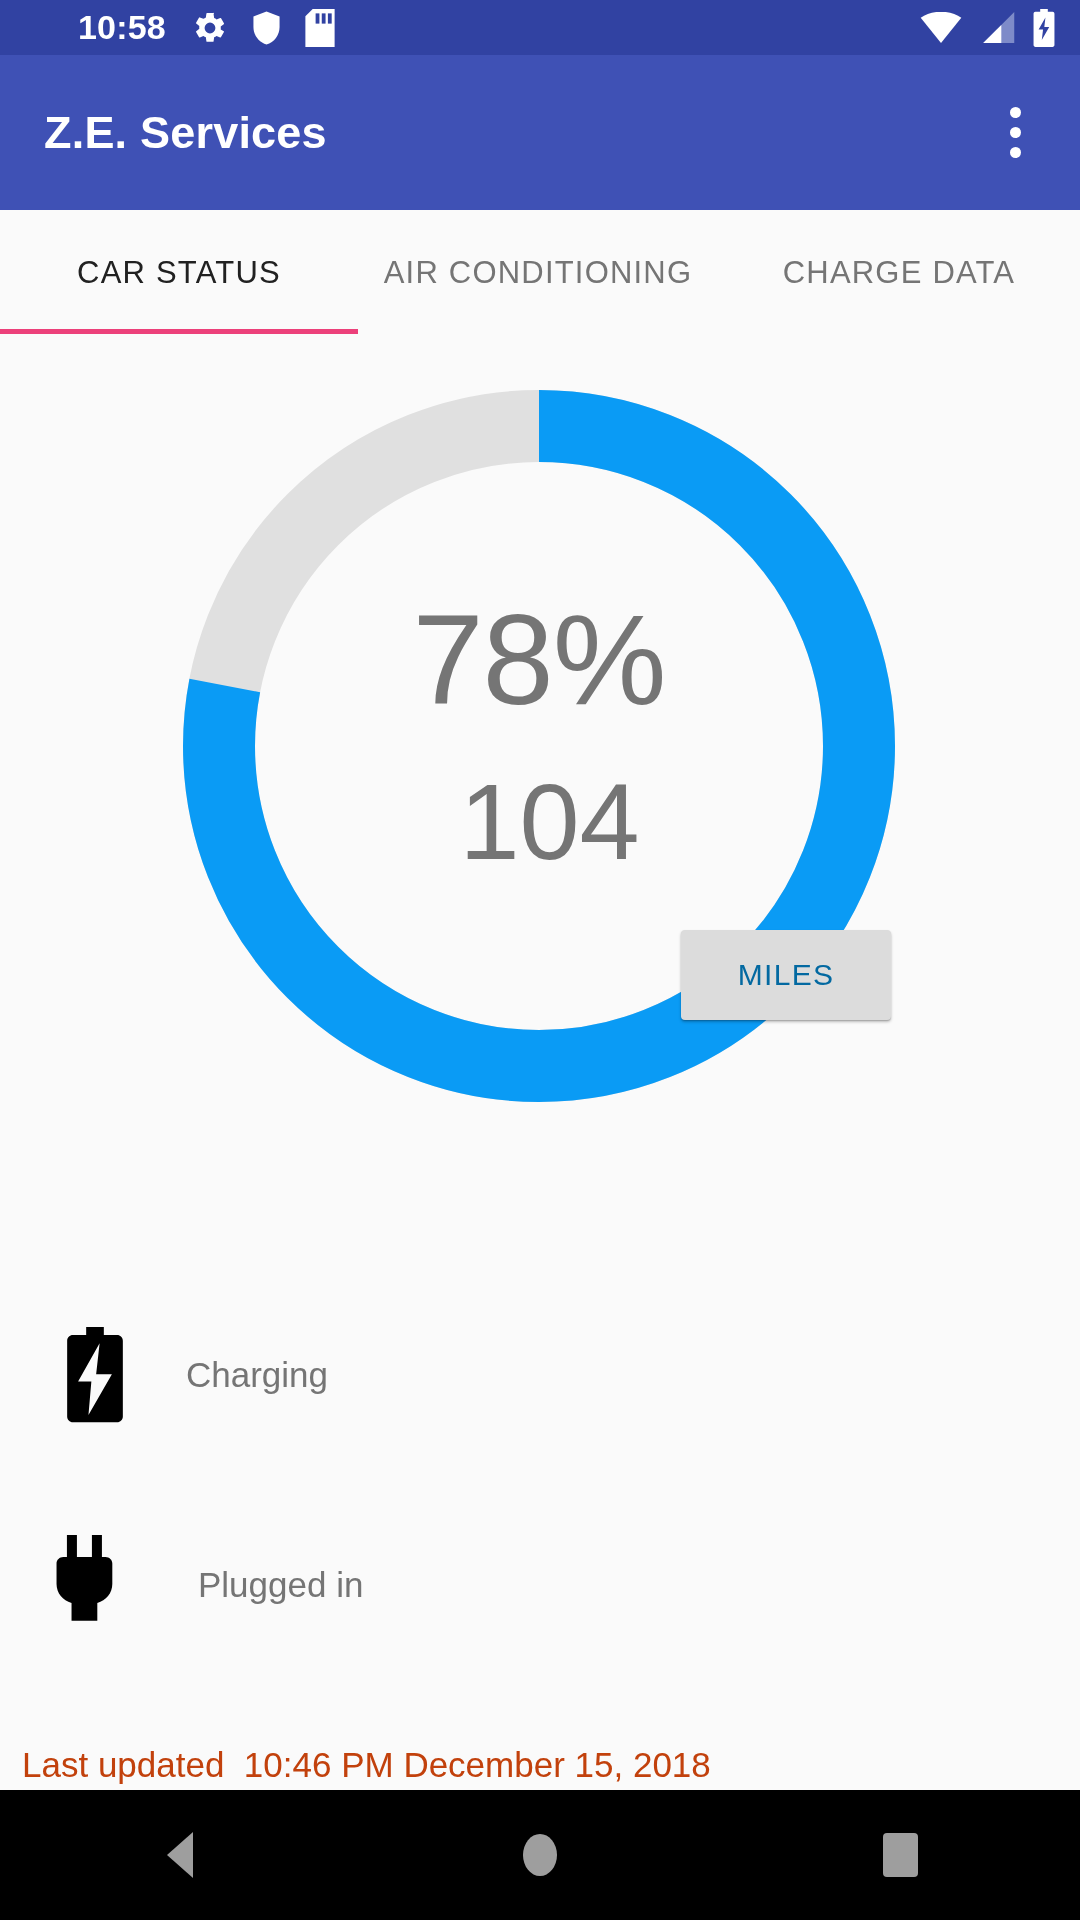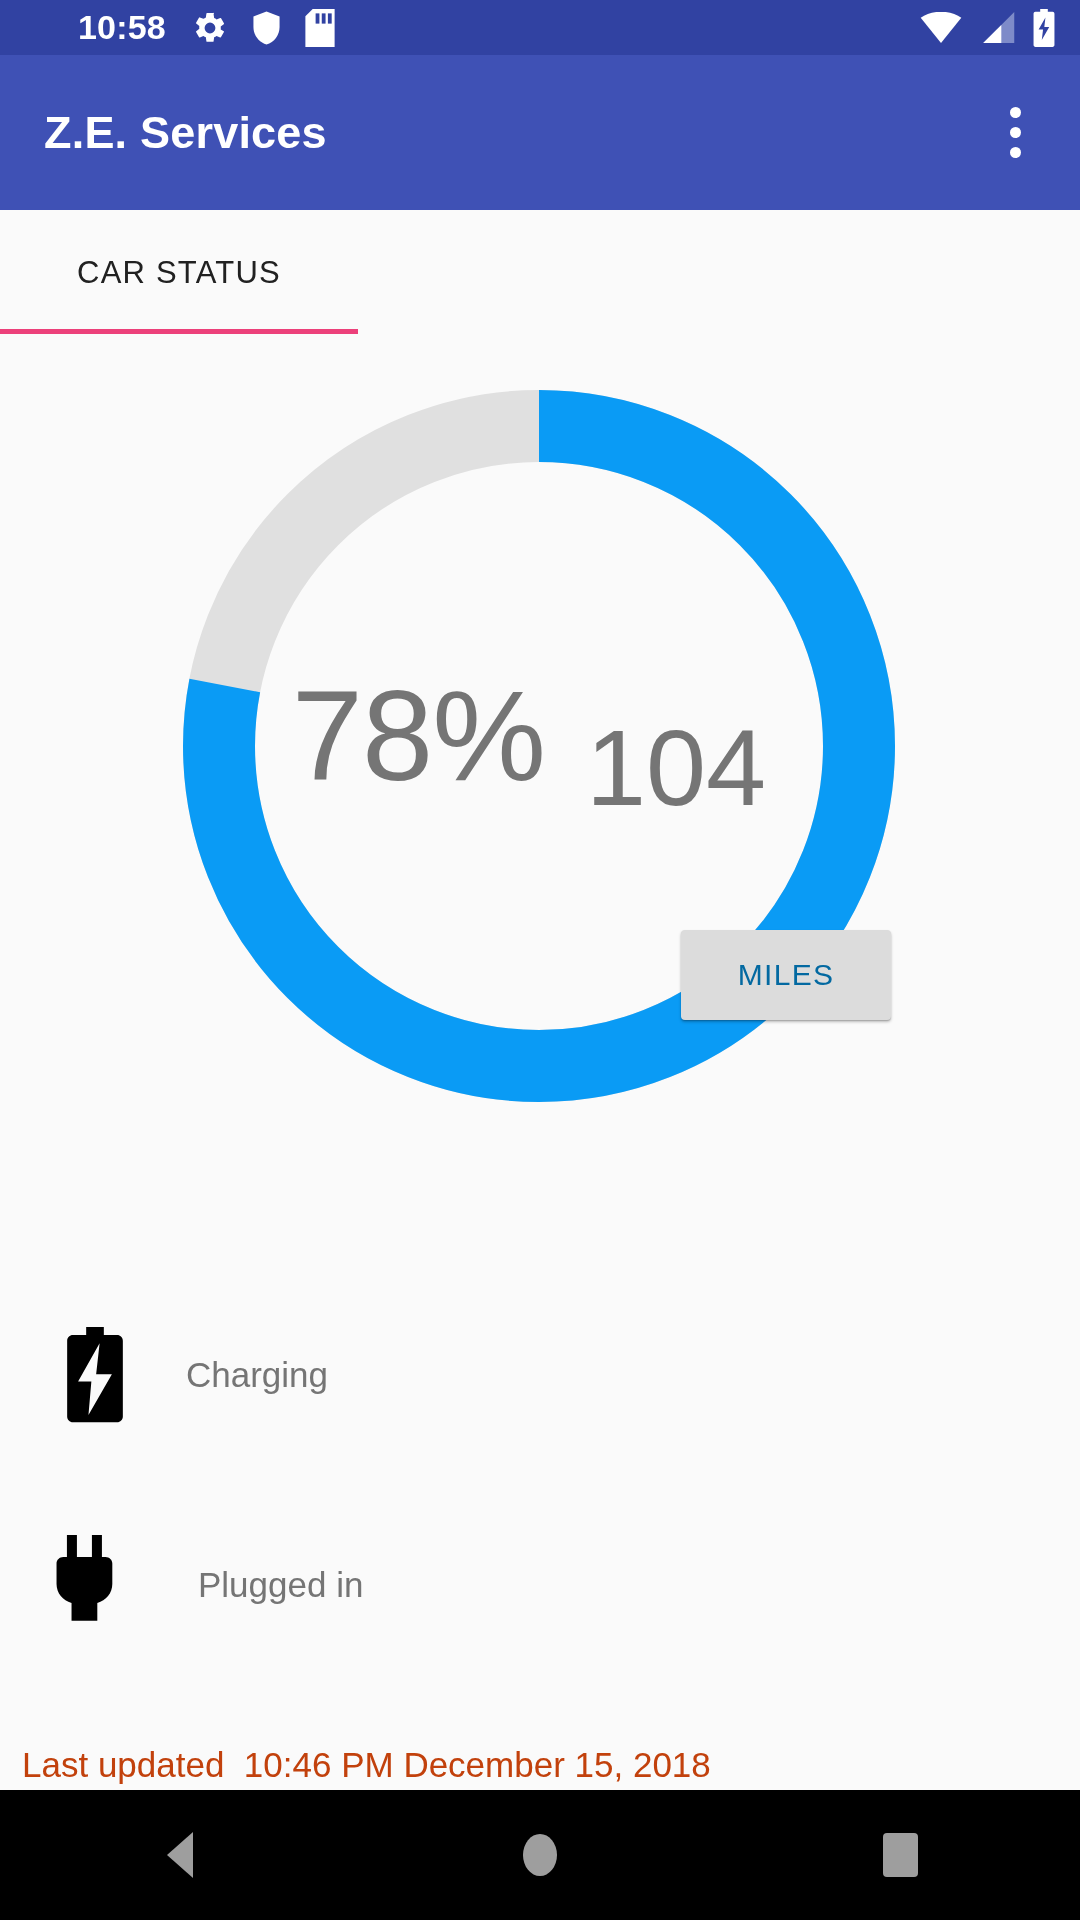--- a/index.html
+++ b/index.html
@@ -144,21 +144,21 @@
     width: 712px;
     height: 712px;
   }
   #gauge-center-text {
     position: absolute;
     left: 0;
     top: 0;
     width: 712px;
     height: 712px;
     display: flex;
-    flex-direction: row;
+    flex-direction: column;
     align-items: center;
     justify-content: center;
     pointer-events: none;
   }
   #gauge-percent {
     font-size: 128px;
     color: #757575;
     line-height: 1;
     letter-spacing: -1px;
     margin-top: -20px;
@@ -309,20 +309,26 @@
       <span></span>
         <span></span>
         <span></span>
     </div>
   </div>
 
   <div id="tab-bar">
     <div class="tab active" id="tab-0">
       <span class="tab-label">CAR STATUS</span>
     </div>
+    <div class="tab" id="tab-1">
+      <span class="tab-label">AIR CONDITIONING</span>
+    </div>
+    <div class="tab" id="tab-2">
+      <span class="tab-label">CHARGE DATA</span>
+    </div>
   </div>
   <div id="tab-indicator" style="background: rgb(236, 64, 122);"></div>
 
   <div id="gauge-wrap">
     <svg id="gauge-svg" viewBox="0 0 712 712">
       <circle cx="356" cy="356" r="320" fill="none" stroke="#E0E0E0" stroke-width="72"></circle>
       <circle id="gauge-progress" cx="356" cy="356" r="320" fill="none" stroke="#0A9BF5" stroke-width="72" transform="rotate(-90 356 356)" stroke-dasharray="1568.2830526720247 2010.6192982974676"></circle>
     </svg>
     <div id="gauge-center-text">
       <div id="gauge-percent">78%</div>

